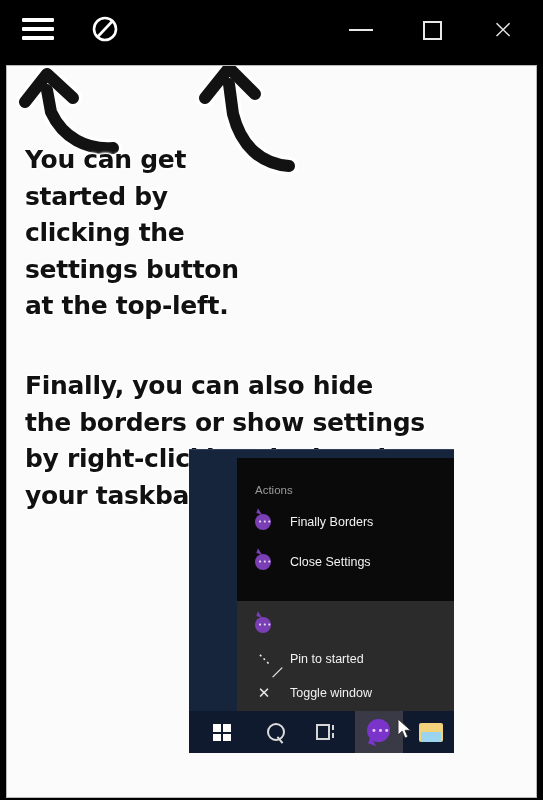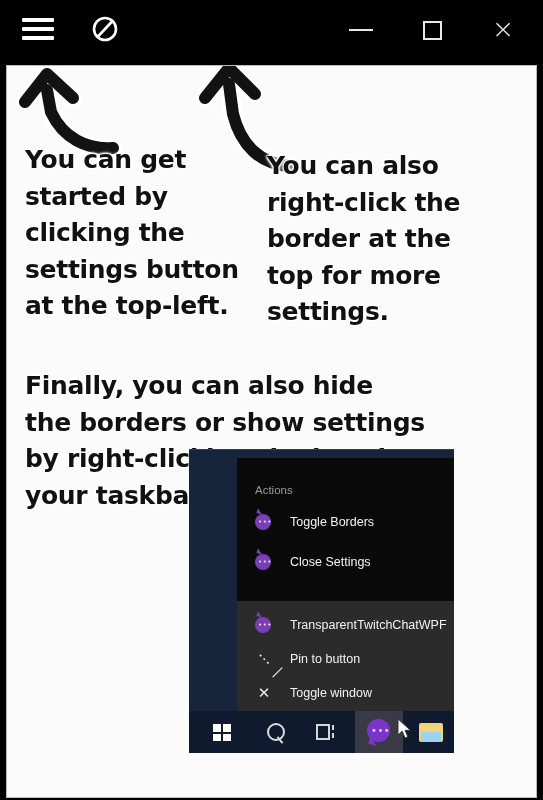--- a/index.html
+++ b/index.html
@@ -443,39 +443,38 @@
       <g>
         <path d="M 100 104 C 72 102 52 84 44 52 L 40 22" stroke="#ffffff" stroke-width="19" fill="none" stroke-linecap="round"></path>
         <path d="M 16 36 L 40 6 L 66 32" stroke="#ffffff" stroke-width="19" fill="none" stroke-linecap="round" stroke-linejoin="round"></path>
         <path d="M 100 104 C 72 102 52 84 44 52 L 40 22" stroke="#121212" stroke-width="12" fill="none" stroke-linecap="round"></path>
         <path d="M 16 36 L 40 6 L 66 32" stroke="#121212" stroke-width="12" fill="none" stroke-linecap="round" stroke-linejoin="round"></path>
       </g>
     </svg>
 
     <div class="overlay-text" id="text-left">You can get started by clicking the settings button at the top-left.</div>
 
-    <div class="overlay-text" id="text-right">You can also right-click the border at the top for more settings.</div>
 
     <div class="overlay-text" id="text-bottom">Finally, you can also hide the borders or show settings by right-clicking the icon in your taskbar.</div>
 
     <div id="embedded-screenshot">
 
       <div id="jumplist">
 
         <div id="jumplist-actions-section">
           <div class="jl-header">Actions</div>
 
           <div class="jl-item" style="top:48px;">
             <span class="jl-icon">
               <span class="chat-icon">
                 <span class="tail"></span><span class="bubble"></span>
                 <span class="dots">•••</span>
               </span>
             </span>
-            <span class="jl-item-label">Toggle Borders</span>
+            <span class="jl-item-label">Finally Borders</span>
           </div>
 
           <div class="jl-item" style="top:88px;">
             <span class="jl-icon">
               <span class="chat-icon">
                 <span class="tail"></span><span class="bubble"></span>
                 <span class="dots">•••</span>
               </span>
             </span>
             <span class="jl-item-label">Close Settings</span>
@@ -483,26 +482,25 @@
         </div>
 
         <div id="jumplist-app-section">
           <div class="jl-item" style="top:8px;">
             <span class="jl-icon">
               <span class="chat-icon">
                 <span class="tail"></span><span class="bubble"></span>
                 <span class="dots">•••</span>
               </span>
             </span>
-            <span class="jl-item-label">TransparentTwitchChatWPF</span>
           </div>
 
           <div class="jl-item" style="top:42px;">
             <span class="pin-glyph">⋮—</span>
-            <span class="jl-item-label">Pin to button</span>
+            <span class="jl-item-label">Pin to started</span>
           </div>
 
           <div class="jl-item" style="top:76px;">
             <span class="close-x-glyph">✕</span>
             <span class="jl-item-label">Toggle window</span>
           </div>
         </div>
       </div>
 
       <div id="taskbar">

